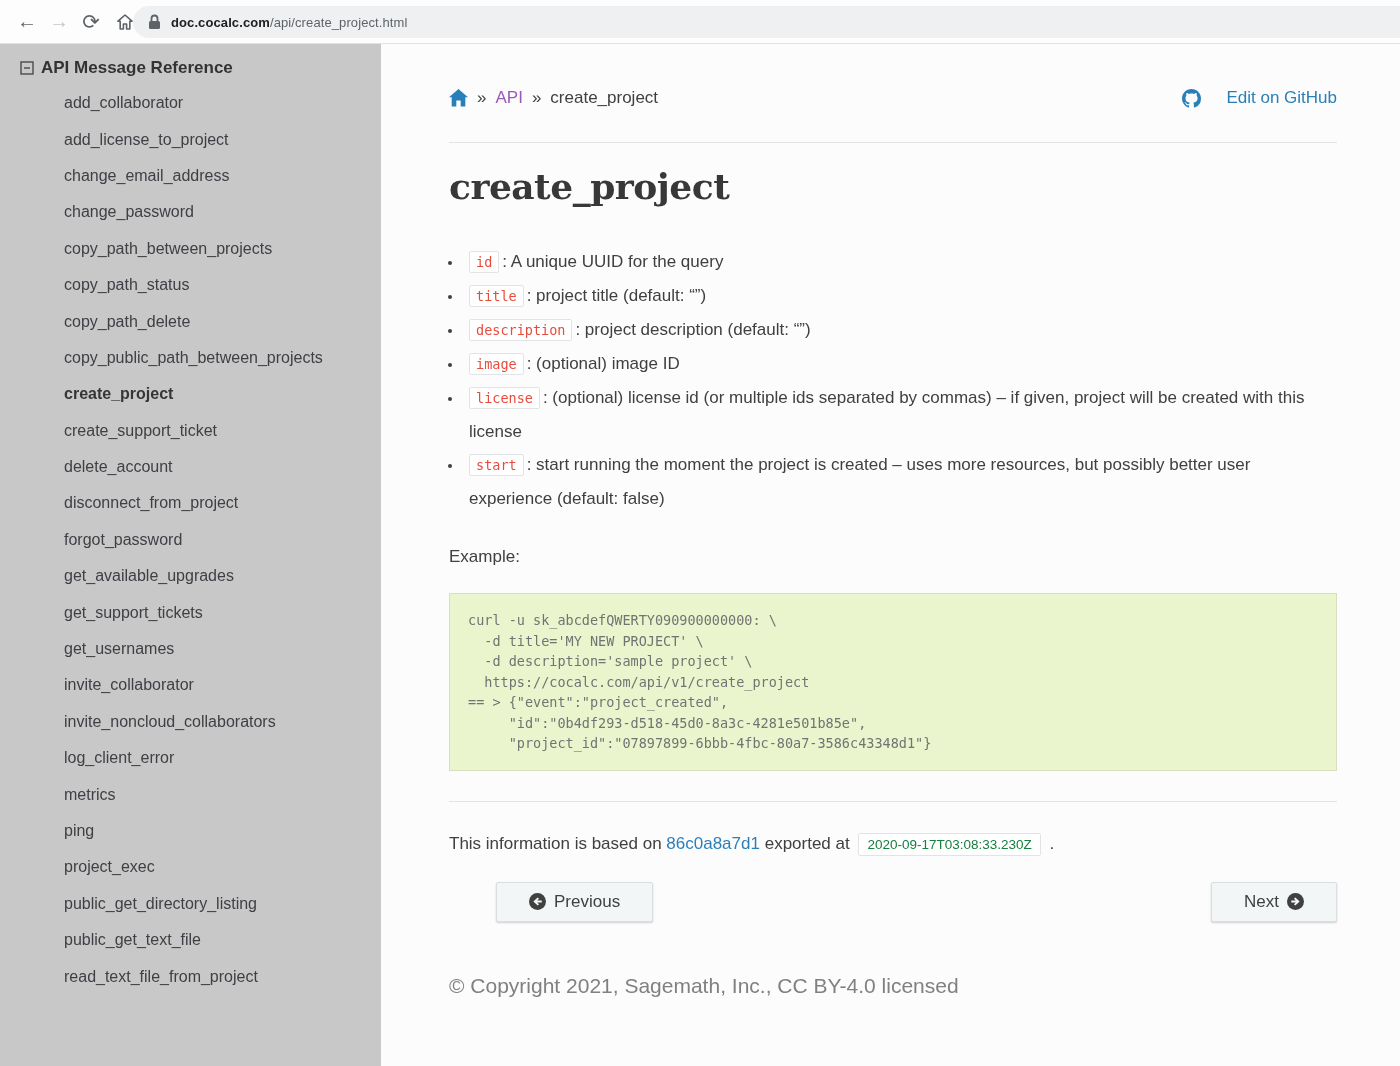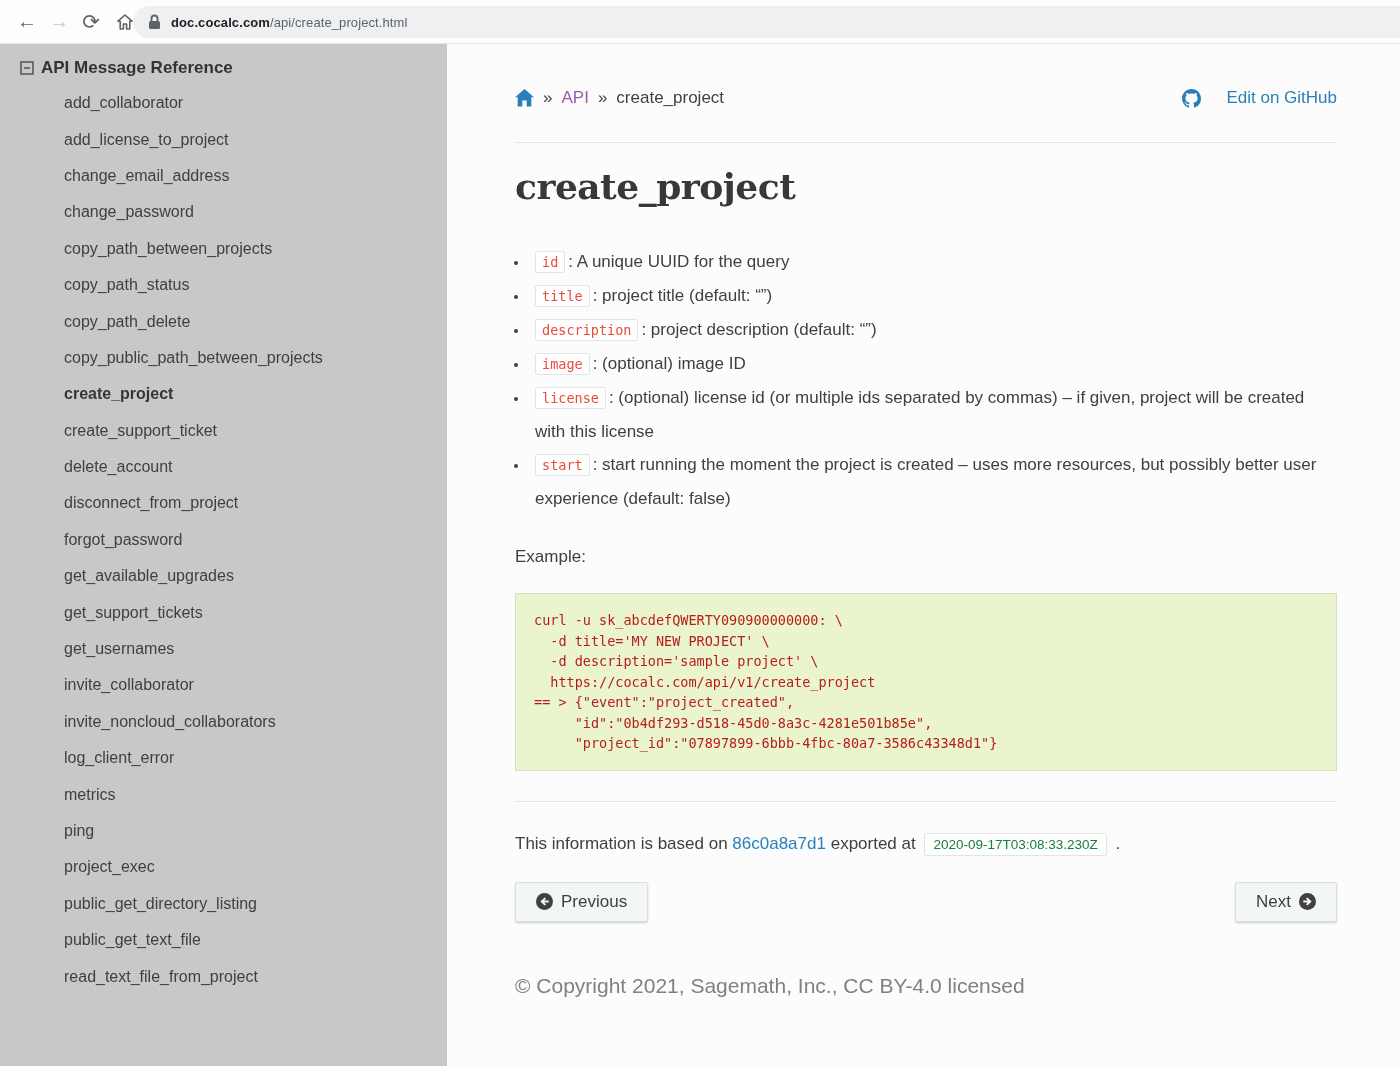--- a/index.html
+++ b/index.html
@@ -11,21 +11,21 @@
   .nav-btn { width:30px; height:30px; display:flex; align-items:center; justify-content:center; font-size:20px; color:#5f6368; cursor:pointer; margin-right:2px; }
   .nav-btn.disabled { color:#c4c7cb; }
   .addr-pill { position:absolute; left:133px; right:-30px; top:6px; height:32px; background:#eef0f1; border-radius:16px; display:flex; align-items:center; padding-left:15px; }
   .addr-lock { margin-right:10px; display:flex; }
   .addr-url { font-size:13px; letter-spacing:.1px; }
   .addr-domain { color:#202124; font-weight:bold; }
   .addr-path { color:#5f6368; }
 
   
   .page { display:flex; height:1022px; }
-  .sidebar { width:447px; background:#c8c8c8; overflow:hidden; flex-shrink:0; }
+  .sidebar { width:381px; background:#c8c8c8; overflow:hidden; flex-shrink:0; }
   .sidebar-header { margin:14px 0 0 20px; font-size:17px; font-weight:bold; color:#333; display:flex; align-items:center; gap:7px; }
   .sidebar ul { list-style:none; margin-top:7px; }
   .sidebar li { height:36.4px; display:flex; align-items:center; padding-left:64px; font-size:16px; color:#3f4045; cursor:pointer; }
   .sidebar li.current { font-weight:bold; color:#363636; }
 
   .content { flex:1; padding:44px 63px 0 68px; background:#fcfcfc; }
 
   
   .crumb-row { display:flex; align-items:center; font-size:17px; }
   .crumb-sep { margin:0 9px; color:#404040; }
@@ -34,29 +34,29 @@
   .edit-github { margin-left:auto; display:flex; align-items:center; gap:25px; color:#2980b9; text-decoration:none; cursor:pointer; font-size:17px; }
   hr.rule { border:none; border-top:1px solid #e1e4e5; margin-top:34px; }
 
   
   h1.doc-title { font-family:"DejaVu Serif", serif; font-weight:bold; font-size:36px; color:#383838; margin-top:22px; letter-spacing:-.5px; }
   ul.params { margin:38px 0 0 14px; list-style:disc outside; }
   ul.params li { padding-left:6px; font-size:17px; line-height:33px; color:#404040; }
   ul.params li::marker { color:#404040; font-size:14px; }
   code.chip { font-family:"DejaVu Sans Mono", monospace; font-size:13.5px; color:#e74c3c; background:#fff; border:1px solid #e1e4e5; border-radius:2px; padding:2px 6px; margin-right:3px; white-space:nowrap; }
   .example-label { margin-top:32px; font-size:17px; }
-  pre.code-block { margin-top:26px; background:#eaf5ce; border:1px solid #d7dfc0; padding:16px 18px; font-family:"DejaVu Sans Mono", monospace; font-size:13.5px; line-height:20.5px; color:#b91c1c; white-space:pre; overflow:hidden; }
+  pre.code-block { margin-top:26px; background:#eaf5ce; border:1px solid #d7dfc0; padding:16px 18px; font-family:"DejaVu Sans Mono", monospace; font-size:13.5px; line-height:20.5px; color:#737373; white-space:pre; overflow:hidden; }
   hr.rule2 { border:none; border-top:1px solid #e1e4e5; margin-top:30px; }
 
   .info-line { margin-top:32px; font-size:17px; }
   .info-link { color:#2980b9; text-decoration:none; cursor:pointer; }
   code.ts-chip { font-family:Liberation Sans, sans-serif; font-size:13.5px; color:#15803d; background:#fff; border:1px solid #e1e4e5; border-radius:2px; padding:3px 8px; margin:0 4px; }
 
   .pager { margin-top:28px; display:flex; justify-content:space-between; }
-  .btn { display:inline-flex; align-items:center; gap:8px; background:#f3f6f6; border:1px solid #dcdfdf; border-radius:2px; box-shadow:0 1px 2px rgba(0,0,0,.18); padding:9px 20px; font-size:17px; color:#404040; cursor:pointer; font-family:"Liberation Sans", sans-serif; }
+  .btn { display:inline-flex; align-items:center; gap:8px; background:#f3f6f6; border:1px solid #dcdfdf; border-radius:2px; box-shadow:0 1px 2px rgba(0,0,0,.18); padding:9px 32px; font-size:17px; color:#404040; cursor:pointer; font-family:"Liberation Sans", sans-serif;margin-left:47px; }
   .copyright { margin-top:52px; font-size:21px; color:#808080; }
 
   svg { display:block; }
 </style>
 </head>
 <body>
 
 <div class="browser-bar">
   <div class="nav-btn">←</div>
   <div class="nav-btn disabled">→</div>

